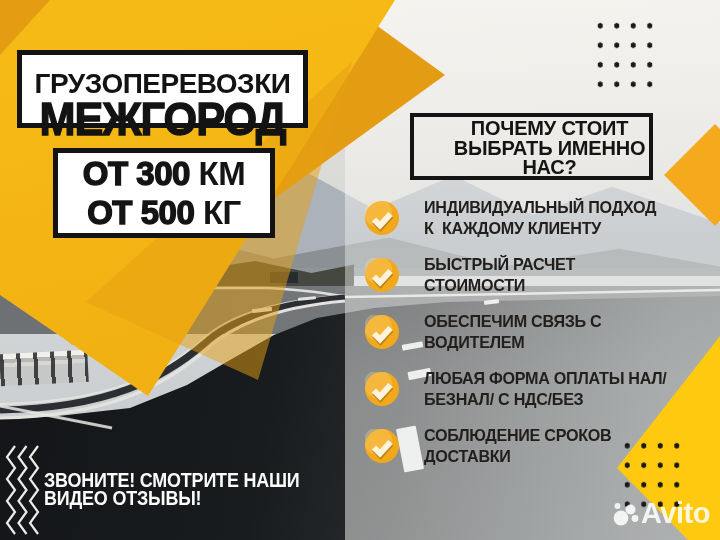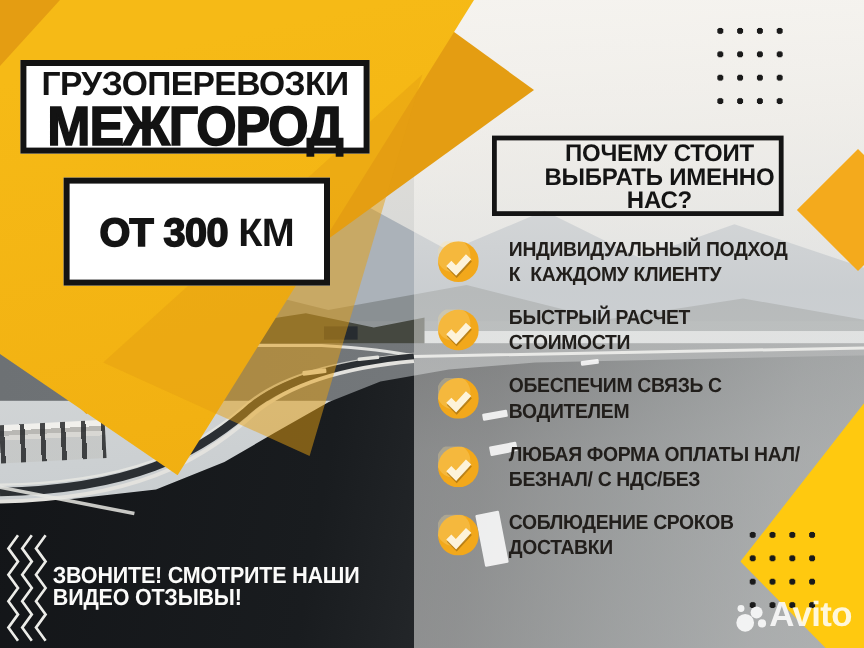--- a/index.html
+++ b/index.html
@@ -51,21 +51,21 @@
 
   
   .dots{background-image:radial-gradient(circle,#1a1a1a 2.4px,rgba(0,0,0,0) 2.9px);
     background-size:16.5px 19.5px;width:66px;height:78px;}
   .dots-tr{left:592px;top:16px;}
   .dots-br{left:619px;top:436px;}
 
   
   .title-box{left:17px;top:50px;width:291px;height:78px;background:#fff;
     border:5px solid #131313;box-sizing:border-box;text-align:center;color:#131313;}
-  .title-l1{font-size:28px;font-weight:700;line-height:30px;letter-spacing:-.5px;margin-top:0;}
+  .title-l1{font-size:28px;font-weight:700;line-height:30px;letter-spacing:-.5px;margin-top:14px;}
   .title-l2{font-size:46px;font-weight:700;line-height:40px;letter-spacing:-1px;
     transform:scaleX(.94);-webkit-text-stroke:1.3px #131313;}
   .cond-box{left:53px;top:148px;width:222px;height:90px;background:#fff;
     border:5px solid #131313;box-sizing:border-box;text-align:center;color:#141414;
     display:flex;flex-direction:column;justify-content:center;}
   .cond-line{font-size:33px;font-weight:700;line-height:39px;letter-spacing:-.5px;}
   .cond-main{-webkit-text-stroke:1.4px #141414;}
   .header-box{left:410px;top:113px;width:243px;height:67px;border:4px solid #141414;
     box-sizing:border-box;text-align:center;color:#141414;}
   .header-text{font-size:20px;font-weight:700;line-height:19.5px;white-space:pre-line;
@@ -76,21 +76,21 @@
   .benefit-text{font-size:17px;font-weight:700;line-height:21px;color:#211e1b;
     white-space:pre-wrap;letter-spacing:-.3px;transform:scaleX(.95);transform-origin:left center;width:300px;}
   .check{width:34px;height:34px;flex:0 0 34px;}
 
   
   .cta{left:44px;top:471px;color:#fbfbfa;font-size:19.5px;font-weight:700;line-height:18px;
     white-space:pre-line;letter-spacing:-.2px;transform:scaleX(.92);transform-origin:left top;}
   .zigzag{left:5px;top:445px;}
 
   
-  .watermark{left:610px;top:497px;display:flex;align-items:flex-end;}
+  .watermark{left:610px;top:497px;display:flex;align-items:center;}
   .wm-text{color:rgba(255,255,255,.85);font-size:29px;font-weight:700;letter-spacing:-.5px;margin-left:1px;}
 </style>
 </head>
 <body>
 
 <div class="canvas">
 
   <div class="abs sky"></div>
   <div class="abs mtn-far"></div>
   <div class="abs mtn-mid"></div>
@@ -129,20 +129,21 @@
   <div class="abs dots dots-tr"></div>
   <div class="abs dots dots-br"></div>
 
   <div class="abs title-box">
     <div class="title-l1">ГРУЗОПЕРЕВОЗКИ</div>
     <div class="title-l2">МЕЖГОРОД</div>
   </div>
 
   <div class="abs cond-box">
     <div class="cond-line"><span class="cond-main">ОТ 300</span><span> КМ</span></div>
+    <div class="cond-line"><span class="cond-main">ОТ 500</span><span> КГ</span></div>
   </div>
 
   <div class="abs header-box">
     <div class="header-text">ПОЧЕМУ СТОИТ
 ВЫБРАТЬ ИМЕННО
 НАС?</div>
   </div>
 
   <div class="abs benefit" style="top:196px">
     <svg class="check" viewBox="0 0 34 34">

